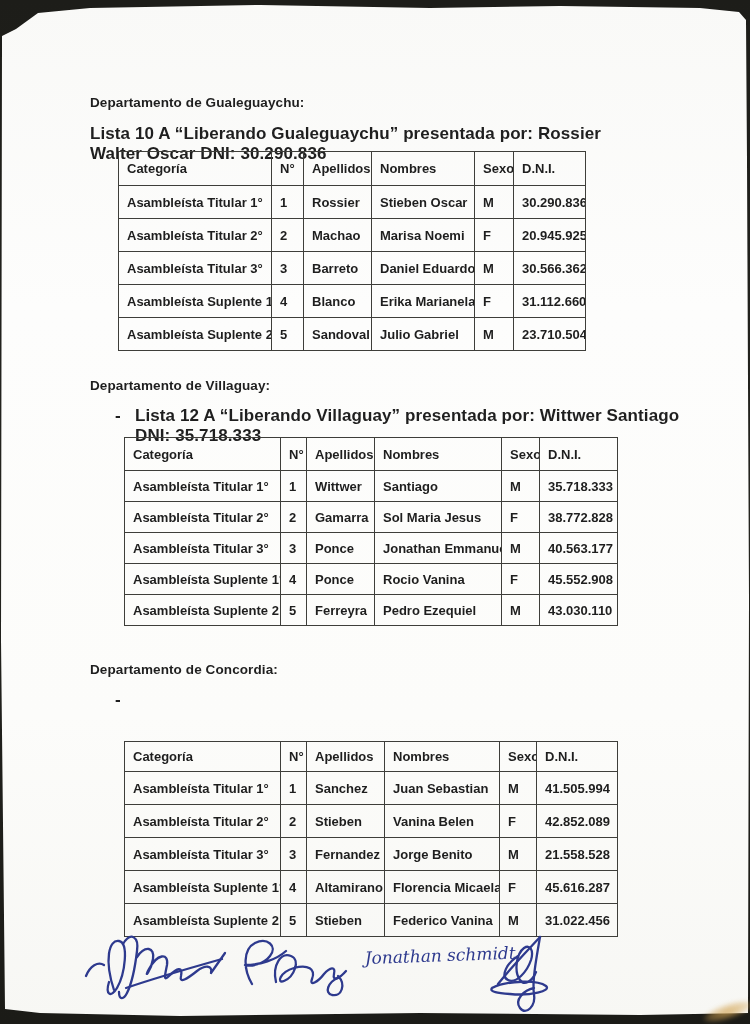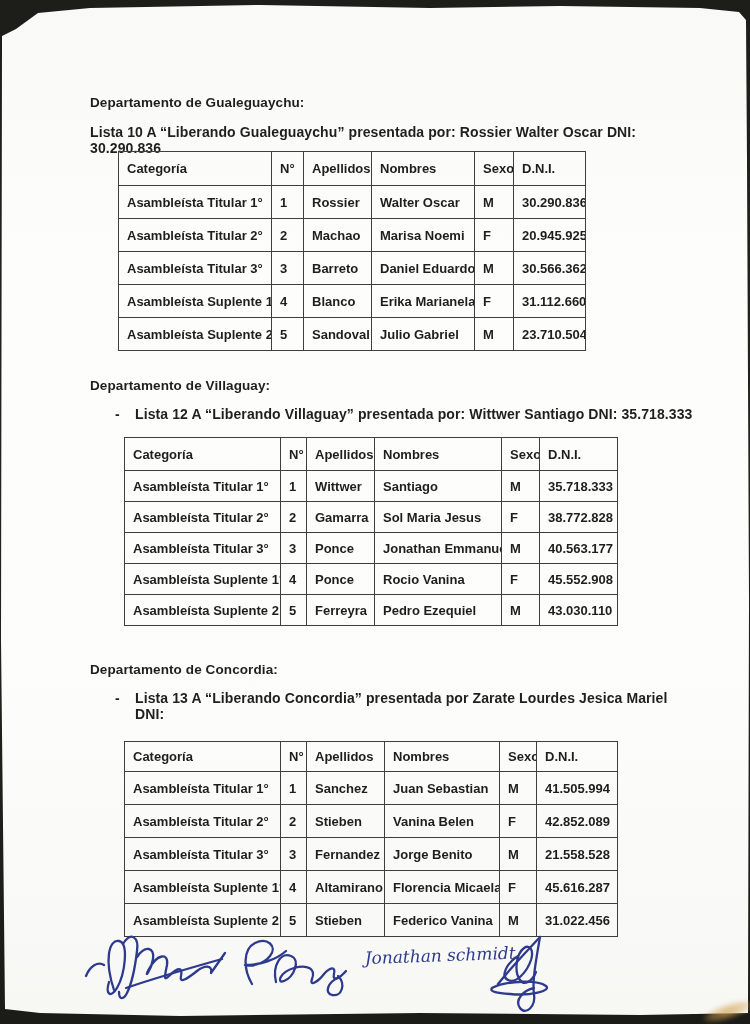--- a/index.html
+++ b/index.html
@@ -13,21 +13,21 @@
     background:linear-gradient(180deg,#f9f9f7 0%,#fdfdfc 30%,#fcfcfa 70%,#f7f7f4 100%);
     clip-path:polygon(2px 36px,16px 29px,38px 13px,90px 8px,260px 5px,430px 8px,
       560px 6px,700px 8px,739px 12px,746px 20px,747px 160px,749px 600px,748px 1013px,
       640px 1015px,420px 1013px,180px 1016px,40px 1013px,5px 1009px,1px 640px);
   }
   .abs{position:absolute;}
   .heading{
     font-size:13.5px;font-weight:700;color:#1f1f1f;letter-spacing:.1px;
   }
   .lista{
-    font-size:14px;font-weight:700;color:#1f1f1f;letter-spacing:.1px;
+    font-size:17px;font-weight:700;color:#1f1f1f;letter-spacing:.1px;
     display:flex;align-items:flex-start;
   }
   .bullet{width:20px;flex:0 0 20px;}
   .lista .lines{max-width:560px;}
   .lista .line2{margin-top:7px;}
   table.doc{
     border-collapse:collapse;table-layout:fixed;background:transparent;
   }
   table.doc th,table.doc td{
     border:1.6px solid #3e3e3a;
@@ -73,21 +73,21 @@
             <th>Nombres</th>
             <th>Sexo</th>
             <th>D.N.I.</th>
           </tr>
       </thead>
       <tbody>
           <tr>
             <td>Asambleísta Titular 1°</td>
             <td>1</td>
             <td>Rossier</td>
-            <td>Walter Oscar</td>
+            <td>Stieben Oscar</td>
             <td>M</td>
             <td>30.290.836</td>
           </tr>
           <tr>
             <td>Asambleísta Titular 2°</td>
             <td>2</td>
             <td>Machao</td>
             <td>Marisa Noemi</td>
             <td>F</td>
             <td>20.945.925</td>
@@ -184,21 +184,20 @@
             <td>M</td>
             <td>43.030.110</td>
           </tr>
         </tbody>
     </table>
 
     <div class="abs heading" style="left:90px;top:662px">Departamento de Concordia:</div>
     <div class="abs lista" style="left:115px;top:690px">
       <span class="bullet">-</span>
       <div class="lines">
-        <div>Lista 13 A “Liberando Concordia” presentada por Zarate Lourdes Jesica Mariel DNI:</div>
       </div>
     </div>
     <table class="abs doc t3" style="left:124px;top:741px;width:493px">
       <colgroup>
         <col style="width:156px">
           <col style="width:26px">
           <col style="width:78px">
         <col style="width:115px">
           <col style="width:37px">
           <col style="width:81px">

